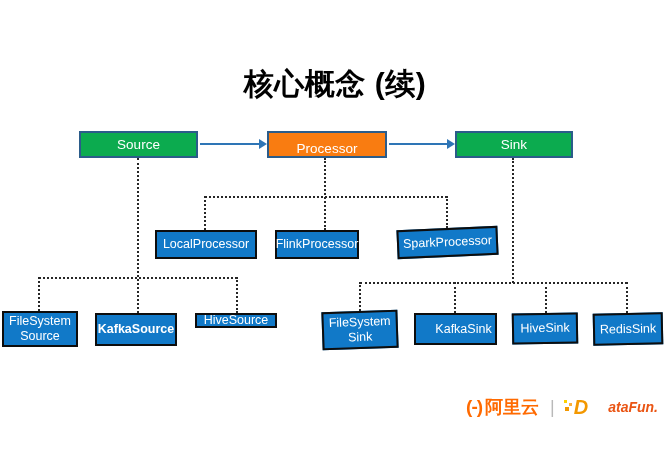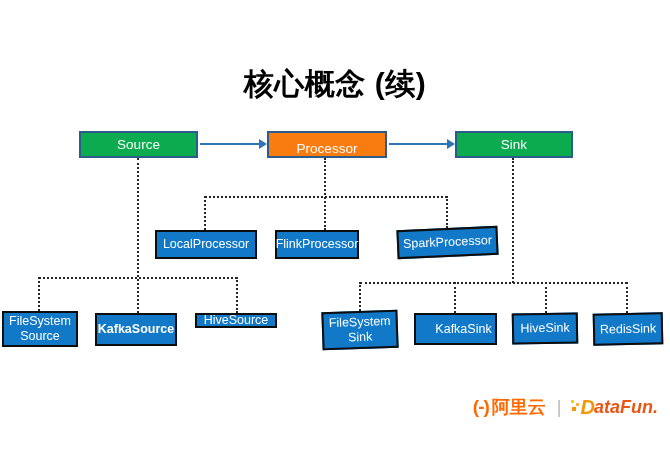--- a/index.html
+++ b/index.html
@@ -85,21 +85,21 @@
   .ali-mark{font-size:19px;font-weight:800;letter-spacing:-1px;margin-right:3px;}
   .ali-name{font-size:18px;}
   .sep{color:#b9b9b9;font-size:18px;margin:0 9px 0 11px;font-weight:normal;}
   .datafun{display:flex;align-items:center;font-style:italic;font-weight:bold;}
   .df-dots{position:relative;width:9px;height:16px;margin-right:1px;}
   .df-dots i{position:absolute;display:block;}
   .df-dots .d1{left:0;top:1px;width:3px;height:3px;background:#FDD000;}
   .df-dots .d2{left:5px;top:4px;width:3px;height:3px;background:#FBB03B;}
   .df-dots .d3{left:1px;top:8px;width:4px;height:4px;background:#F39800;}
   .df-d{font-size:20px;color:#F39800;margin-right:-1px;}
-  .df-rest{font-size:18px;color:#EA5514;}
+  .df-rest{font-size:14px;color:#EA5514;padding-left:21px;}
 </style>
 </head>
 <body>
 
 <div class="stage">
 
   <div class="title">核心概念 (续)</div>
 
   <div class="topnode n-source">
     <span>Source</span>

